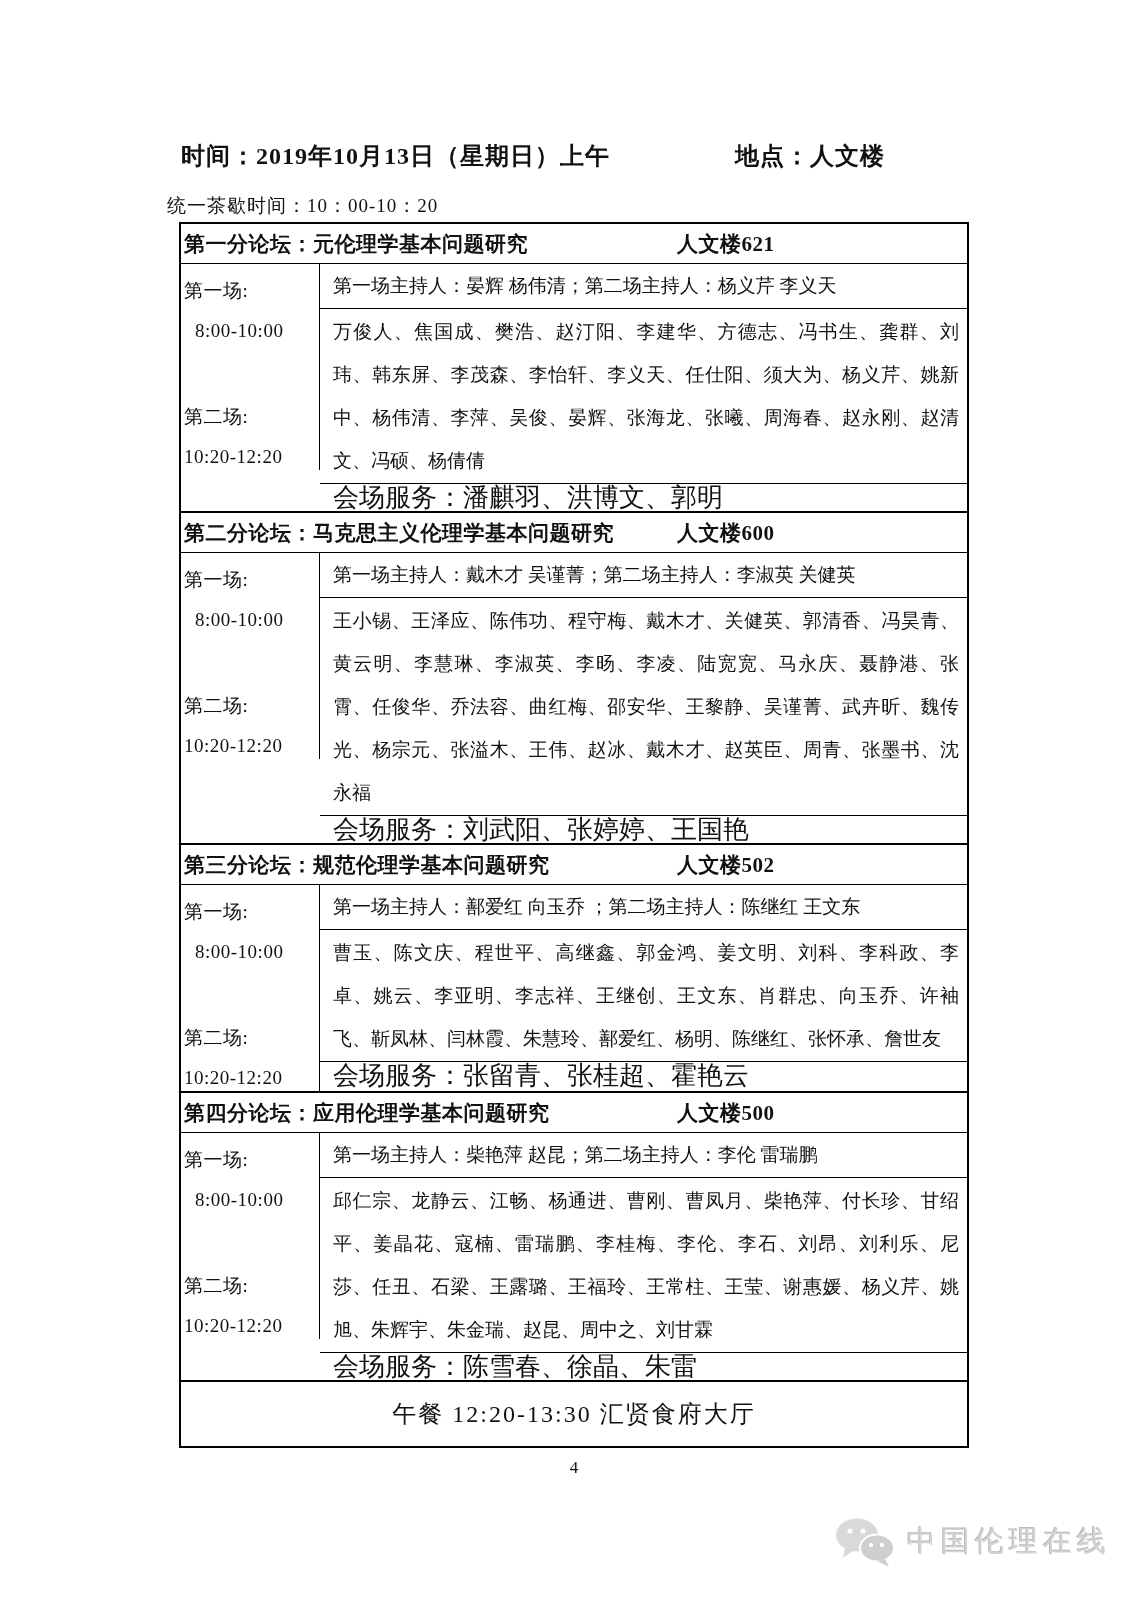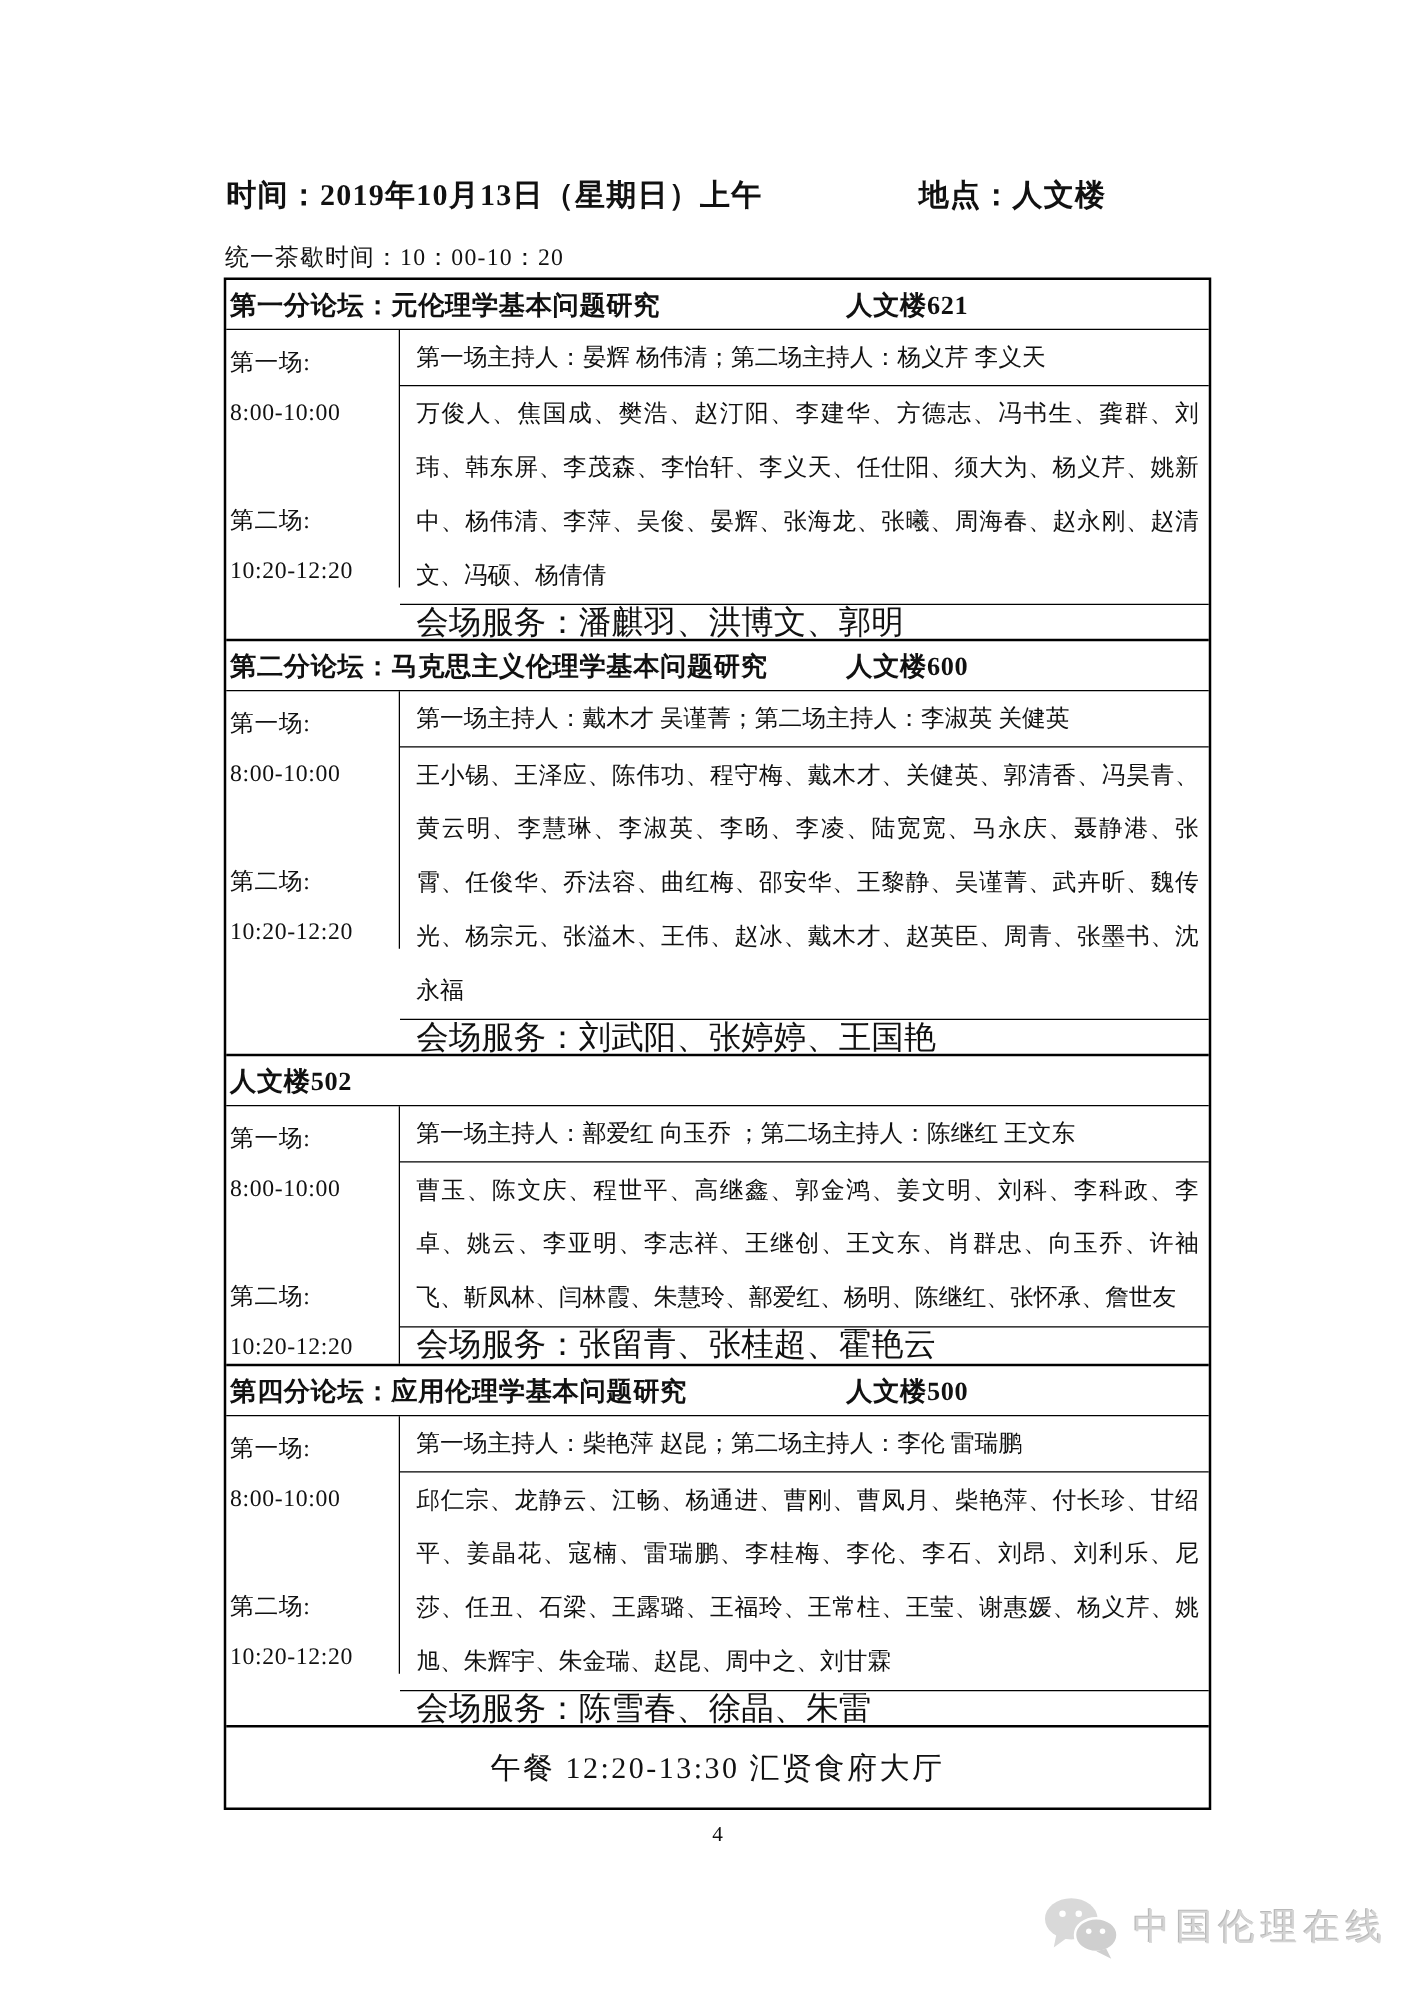--- a/index.html
+++ b/index.html
@@ -10,21 +10,21 @@
   }
   .page{position:absolute;left:0;top:0;width:1131px;height:1600px;background:#fff;}
 
   
   .doc-title{
     position:absolute;left:181px;top:140px;width:800px;
     font-size:24px;font-weight:bold;letter-spacing:1px;white-space:nowrap;
   }
   .doc-title .loc{margin-left:118px;}
   .tea-break{
-    position:absolute;left:180px;top:193px;
+    position:absolute;left:167px;top:193px;
     font-size:19px;letter-spacing:1px;white-space:nowrap;
   }
 
   
   .schedule-table{
     position:absolute;left:179px;top:222px;width:790px;
     border:2px solid #000;box-sizing:border-box;background:#fff;
   }
   .forum{border-top:2px solid #000;}
   .forum:first-child{border-top:none;border-radius:23px;}
@@ -34,21 +34,21 @@
     border-bottom:1px solid #000;padding-left:3px;box-sizing:border-box;
   }
   .fh-title{display:inline-block;width:493px;flex:0 0 auto;}
   .fh-room{flex:0 0 auto;}
   .forum-body{display:flex;align-items:flex-start;}
   .time-col{
     flex:0 0 139px;border-right:1px solid #000;box-sizing:border-box;
     font-size:19px;padding:14px 0 0 3px;letter-spacing:0.5px;
   }
   .time-col div{line-height:26px;}
-  .time-col .tc-time1{margin-top:14px;}
+  .time-col .tc-time1{margin-top:14px;margin-left:11px;}
   .time-col .tc-label2{margin-top:60px;}
   .time-col .tc-time2{margin-top:14px;}
   .main-col{flex:1 1 auto;min-width:0;}
   .moderators{
     height:45px;display:flex;align-items:center;
     font-size:19px;border-bottom:1px solid #000;
     padding-left:13px;box-sizing:border-box;white-space:nowrap;
   }
   .participants{
     font-size:19px;line-height:43px;text-align:justify;
@@ -132,20 +132,21 @@
         <div class="main-col">
           <div class="moderators">第一场主持人：戴木才 吴谨菁；第二场主持人：李淑英 关健英</div>
           <div class="participants">王小锡、王泽应、陈伟功、程守梅、戴木才、关健英、郭清香、冯昊青、黄云明、李慧琳、李淑英、李旸、李凌、陆宽宽、马永庆、聂静港、张霄、任俊华、乔法容、曲红梅、邵安华、王黎静、吴谨菁、武卉昕、魏传光、杨宗元、张溢木、王伟、赵冰、戴木才、赵英臣、周青、张墨书、沈永福</div>
           <div class="service">会场服务：刘武阳、张婷婷、王国艳</div>
         </div>
       </div>
     </div>
 
     <div class="forum">
       <div class="forum-header">
+        <span class="fh-title">第三分论坛：规范伦理学基本问题研究</span>
         <span class="fh-room">人文楼502</span>
       </div>
       <div class="forum-body">
         <div class="time-col">
           <div class="tc-label1">第一场:</div>
           <div class="tc-time1">8:00-10:00</div>
           <div class="tc-label2">第二场:</div>
           <div class="tc-time2">10:20-12:20</div>
         </div>
         <div class="main-col">

